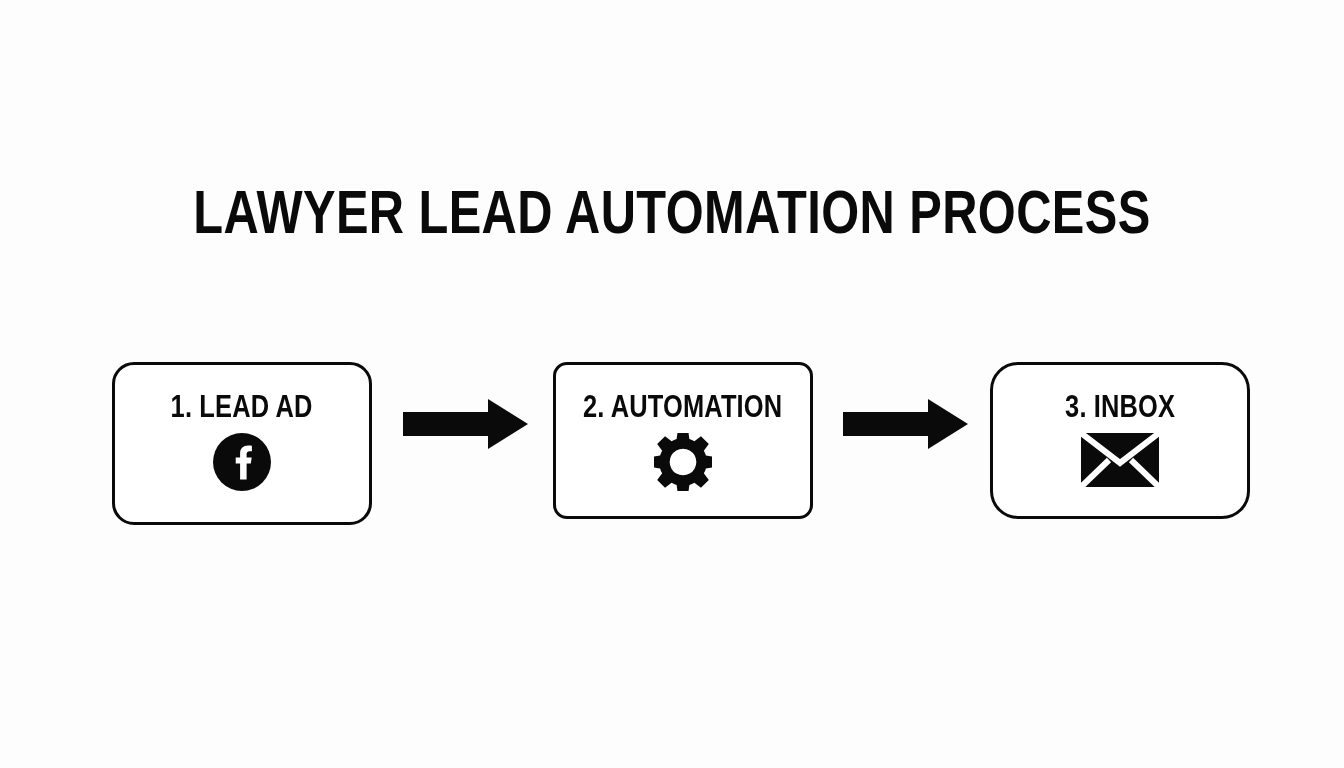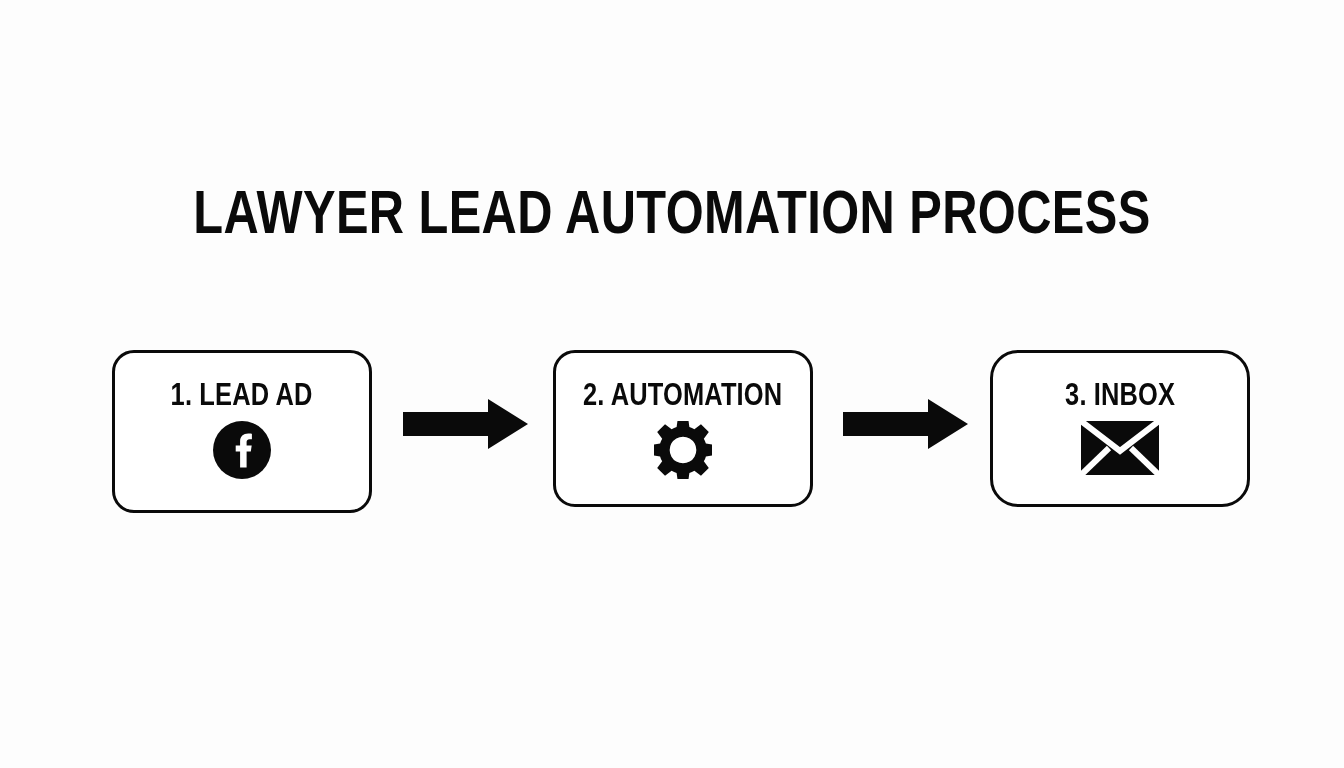--- a/index.html
+++ b/index.html
@@ -35,32 +35,32 @@
   #flow {
     position: absolute;
     top: 346px;
     left: 112px;
     width: 1138px;
     height: 164px;
   }
 
   .step-box {
     position: absolute;
-    top: 4px;
+    top: 16px;
     box-sizing: border-box;
     border: 3px solid #0a0a0a;
     border-radius: 22px;
     background: #ffffff;
     display: flex;
     flex-direction: column;
     align-items: center;
     justify-content: flex-start;
   }
   .step-box.step-1 { left: 0px;   width: 260px; height: 163px; }
-  .step-box.step-2 { left: 441px; width: 260px; height: 157px; }
+  .step-box.step-2 { left: 441px; width: 260px; height: 157px; border-radius: 14px; }
   .step-box.step-3 { left: 878px; width: 260px; height: 157px; border-radius: 28px; }
 
   .step-label {
     font-family: "Liberation Sans", sans-serif;
     font-weight: bold;
     font-size: 31px;
     line-height: 32px;
     color: #0a0a0a;
     letter-spacing: 0.2px;
     transform: scaleX(0.82);

